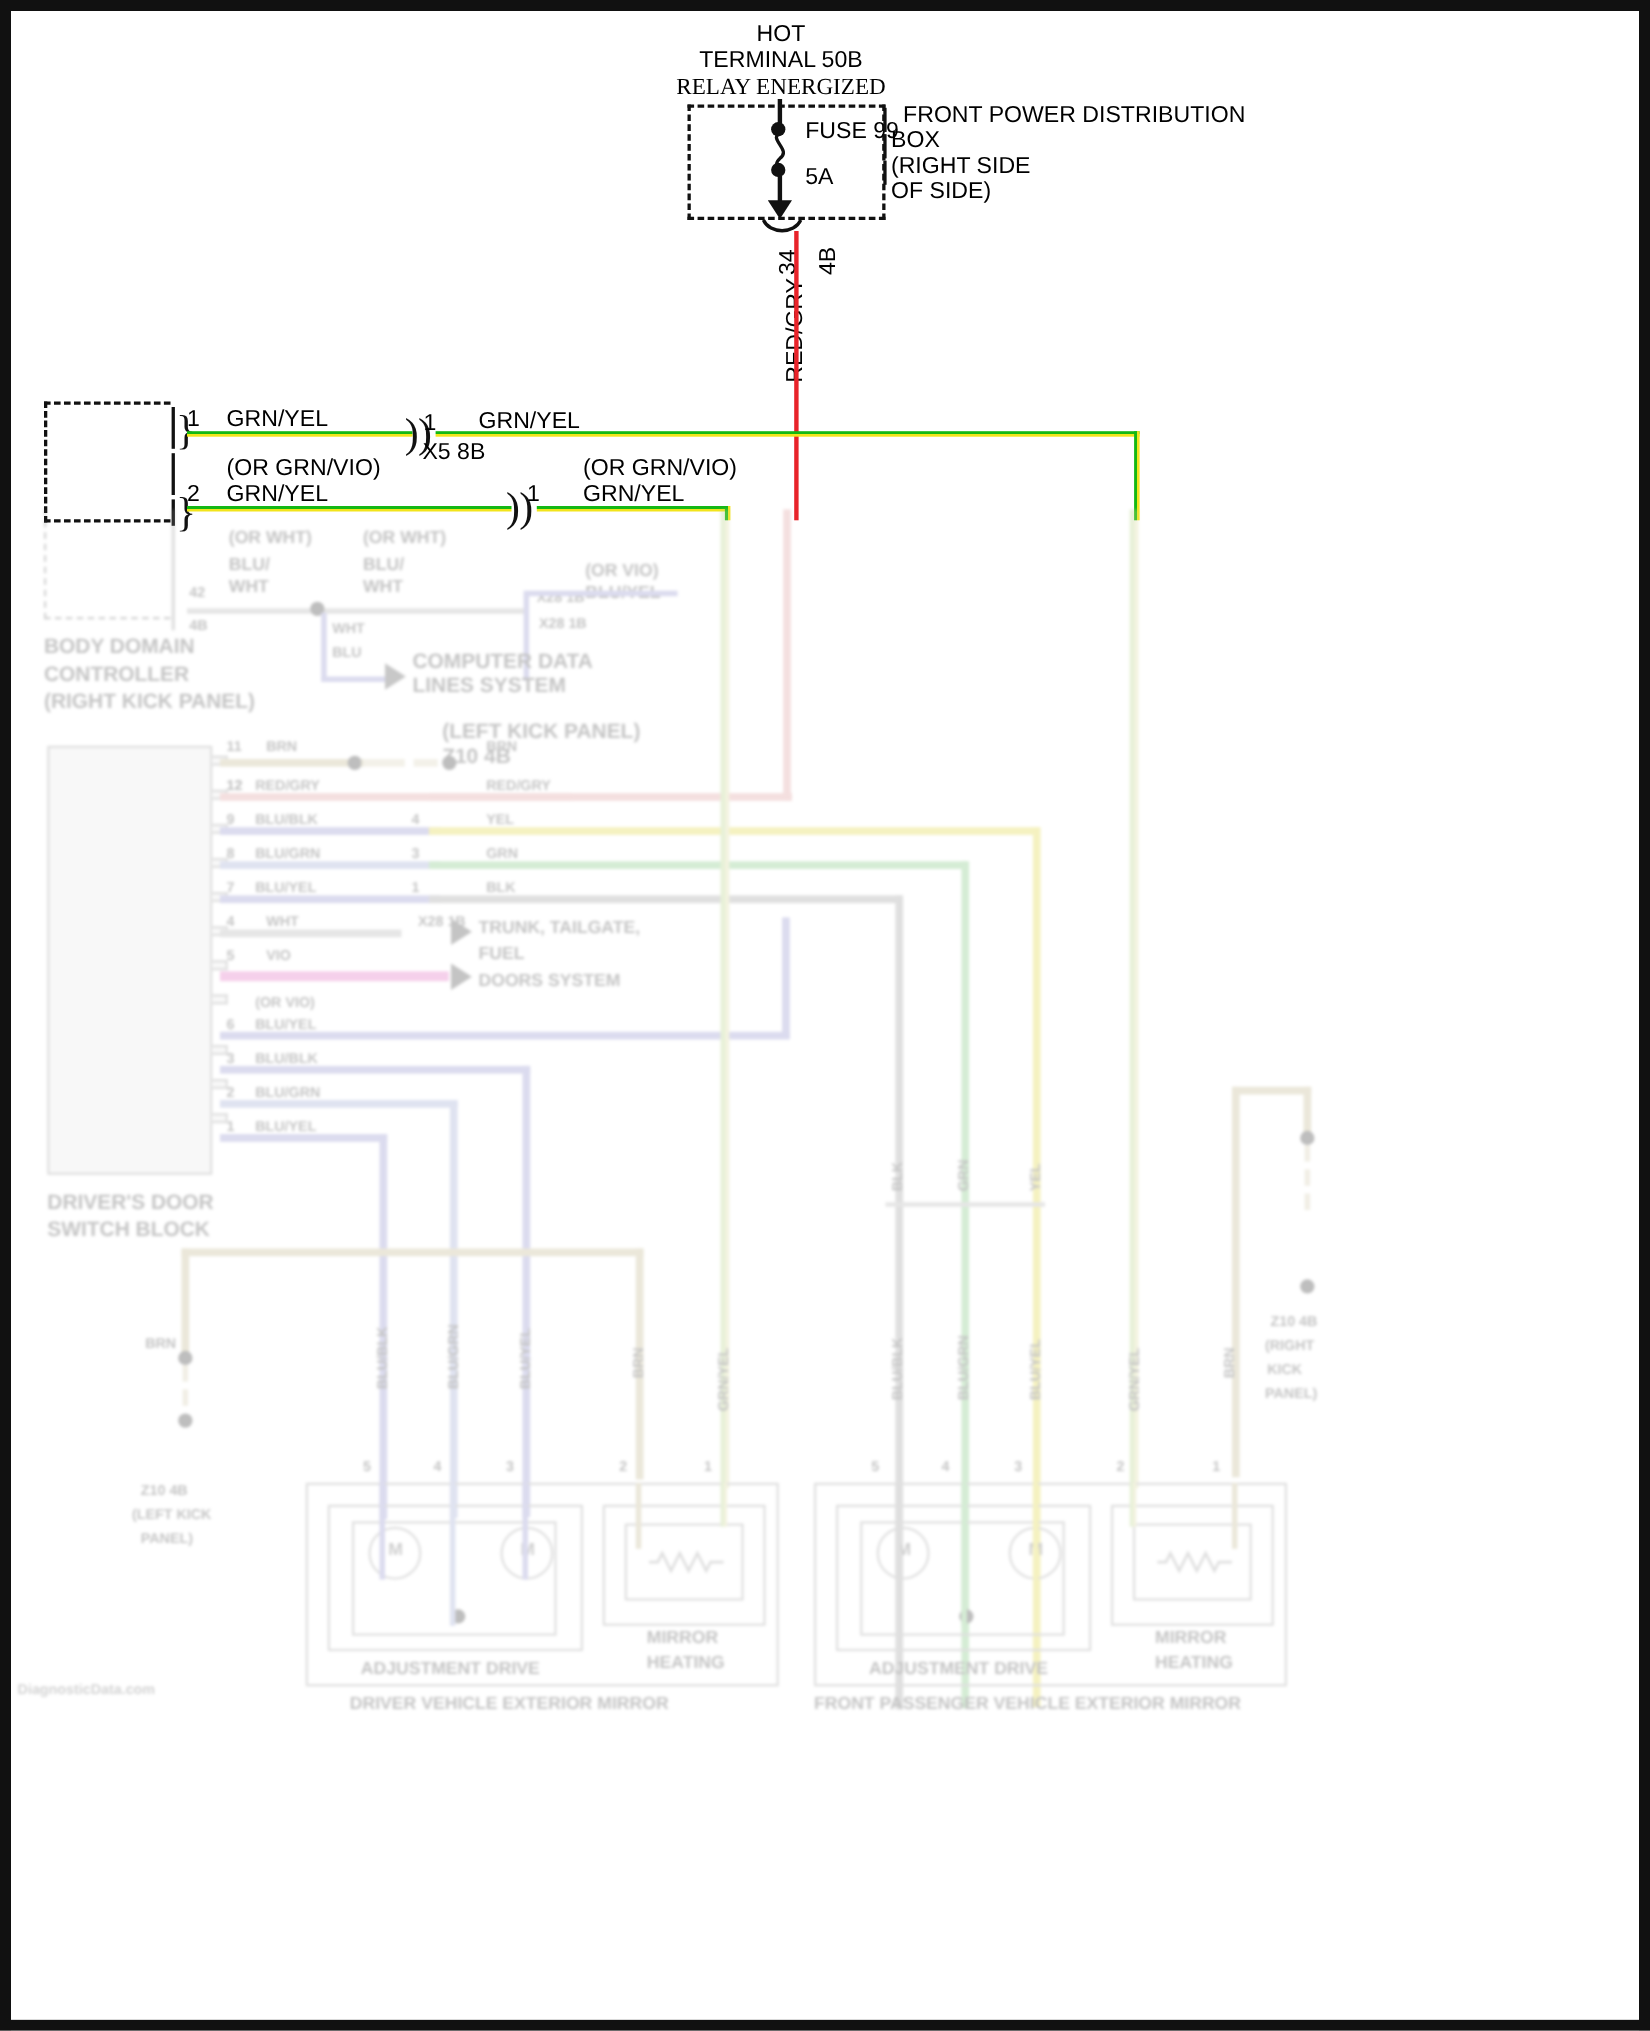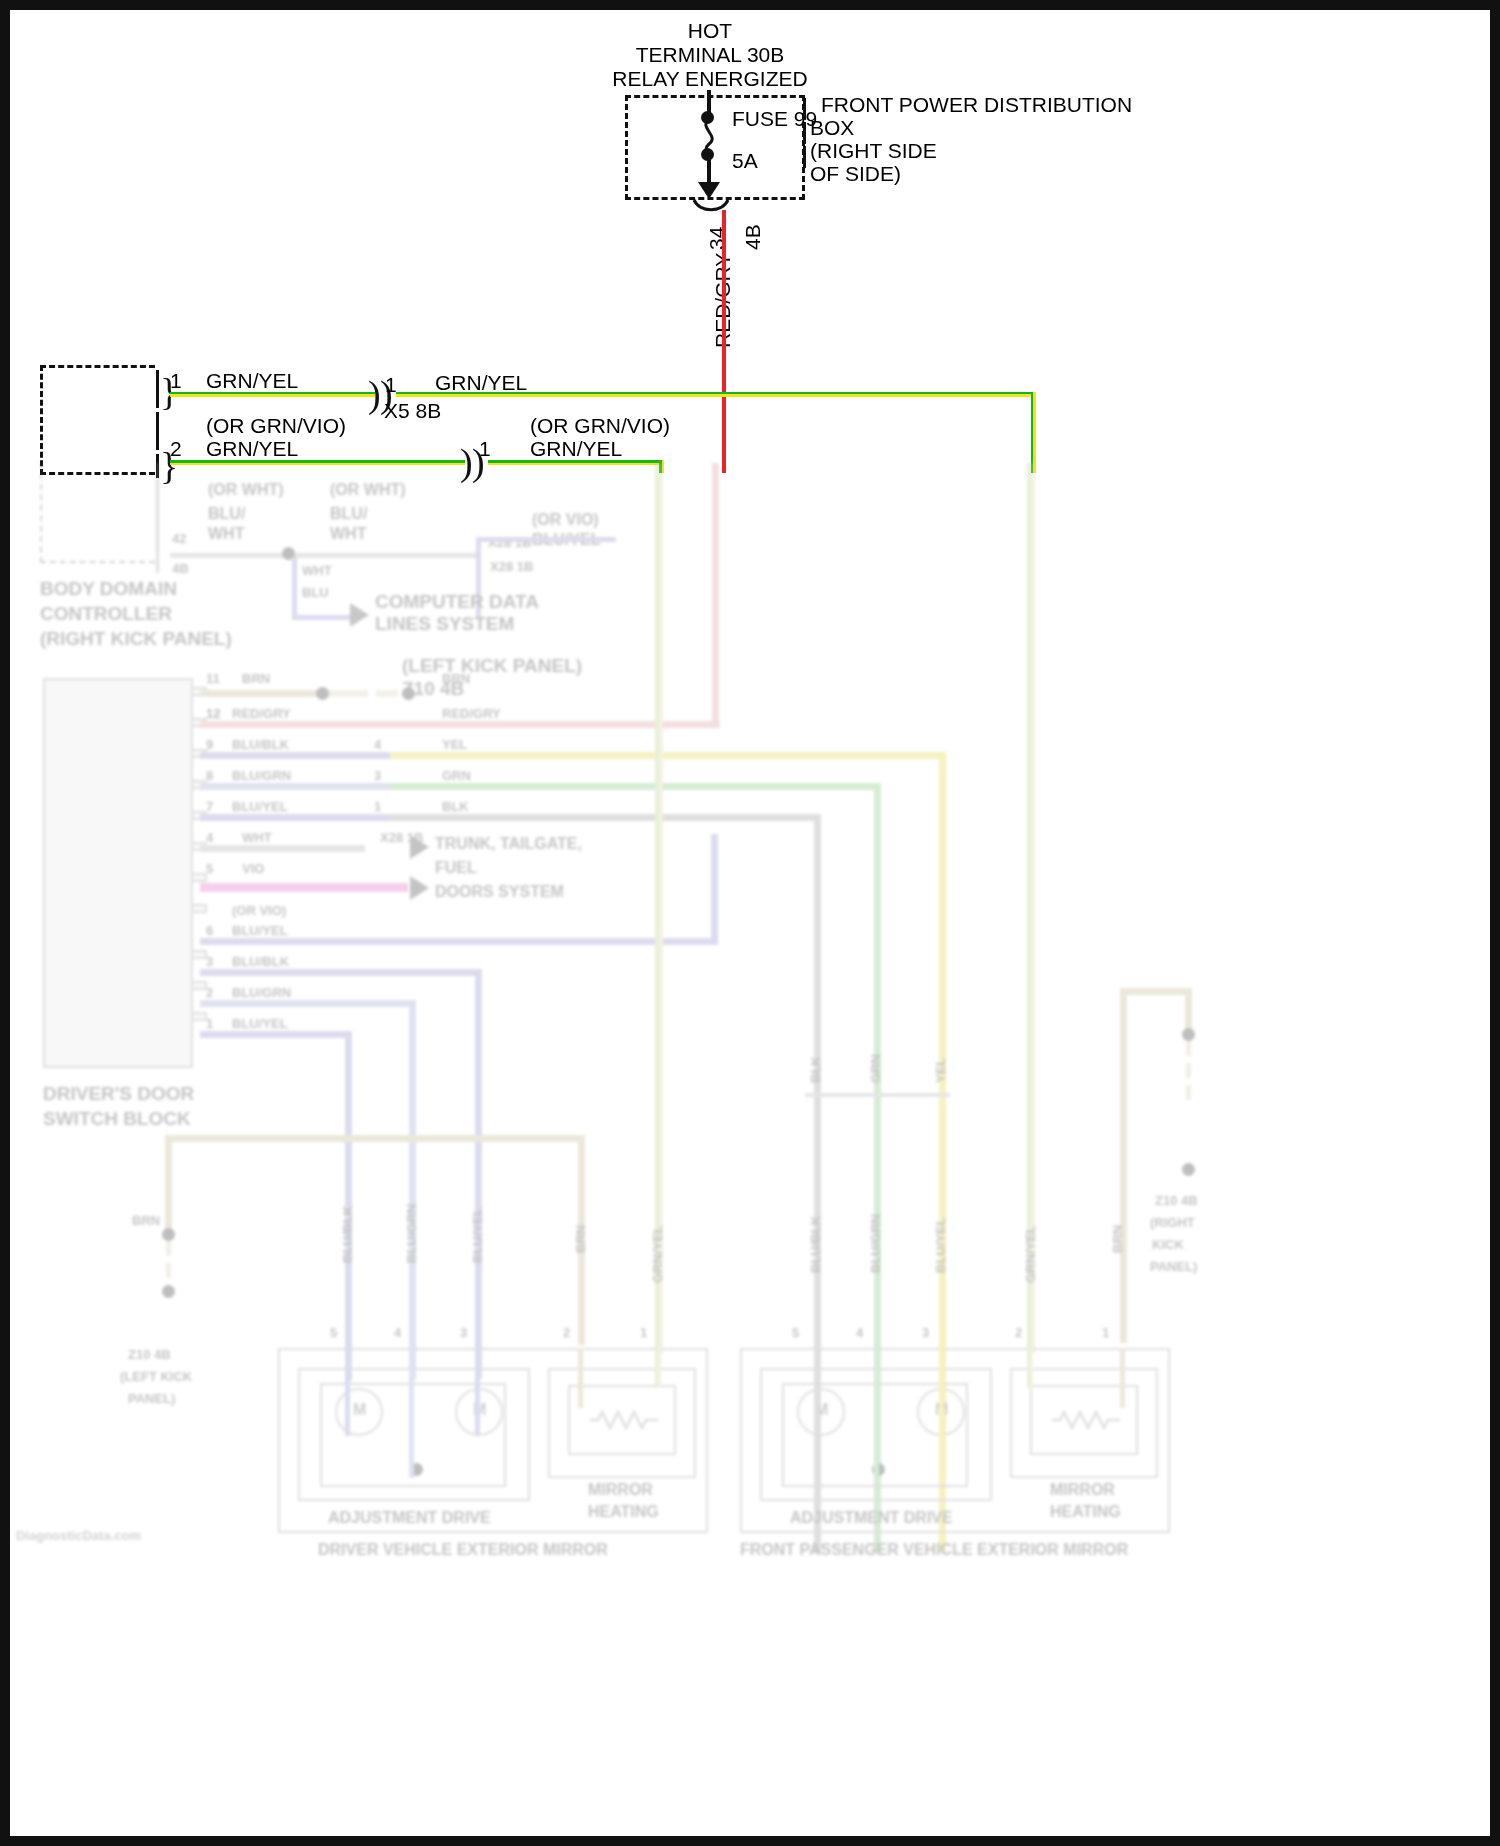--- a/index.html
+++ b/index.html
@@ -77,22 +77,22 @@
 <div id="page">
 
   <div id="frame-top"></div>
   <div id="frame-bottom"></div>
   <div id="frame-left"></div>
   <div id="frame-right"></div>
 
   <div id="canvas">
 
     <div class="lbl c" style="left:600px;top:8px;width:200px;">HOT</div>
-    <div class="lbl c" style="left:570px;top:32px;width:260px;">TERMINAL 30B</div>
-    <div class="lbl c" style="left:560px;top:56px;width:280px;">RELAY ENERGIZED</div>
+    <div class="lbl c" style="left:570px;top:32px;width:260px;">TERMINAL 50B</div>
+    <div class="lbl c" style="left:560px;top:56px;width:280px;font-family:Liberation Serif, serif;">RELAY ENERGIZED</div>
 
     <div class="dash" style="left:615px;top:85px;width:180px;height:105px;"></div>
 
     <div class="w v blk" style="left:697px;top:80px;height:28px;"></div>
 
     <div class="dot" style="left:691px;top:101px;"></div>
 
     <svg style="position:absolute;left:686px;top:110px;" width="26" height="36">
       <path d="M13 0 C 2 7, 24 16, 13 24 C 6 30, 13 34, 13 36" stroke="#111" stroke-width="3" fill="none"></path>
     </svg>

